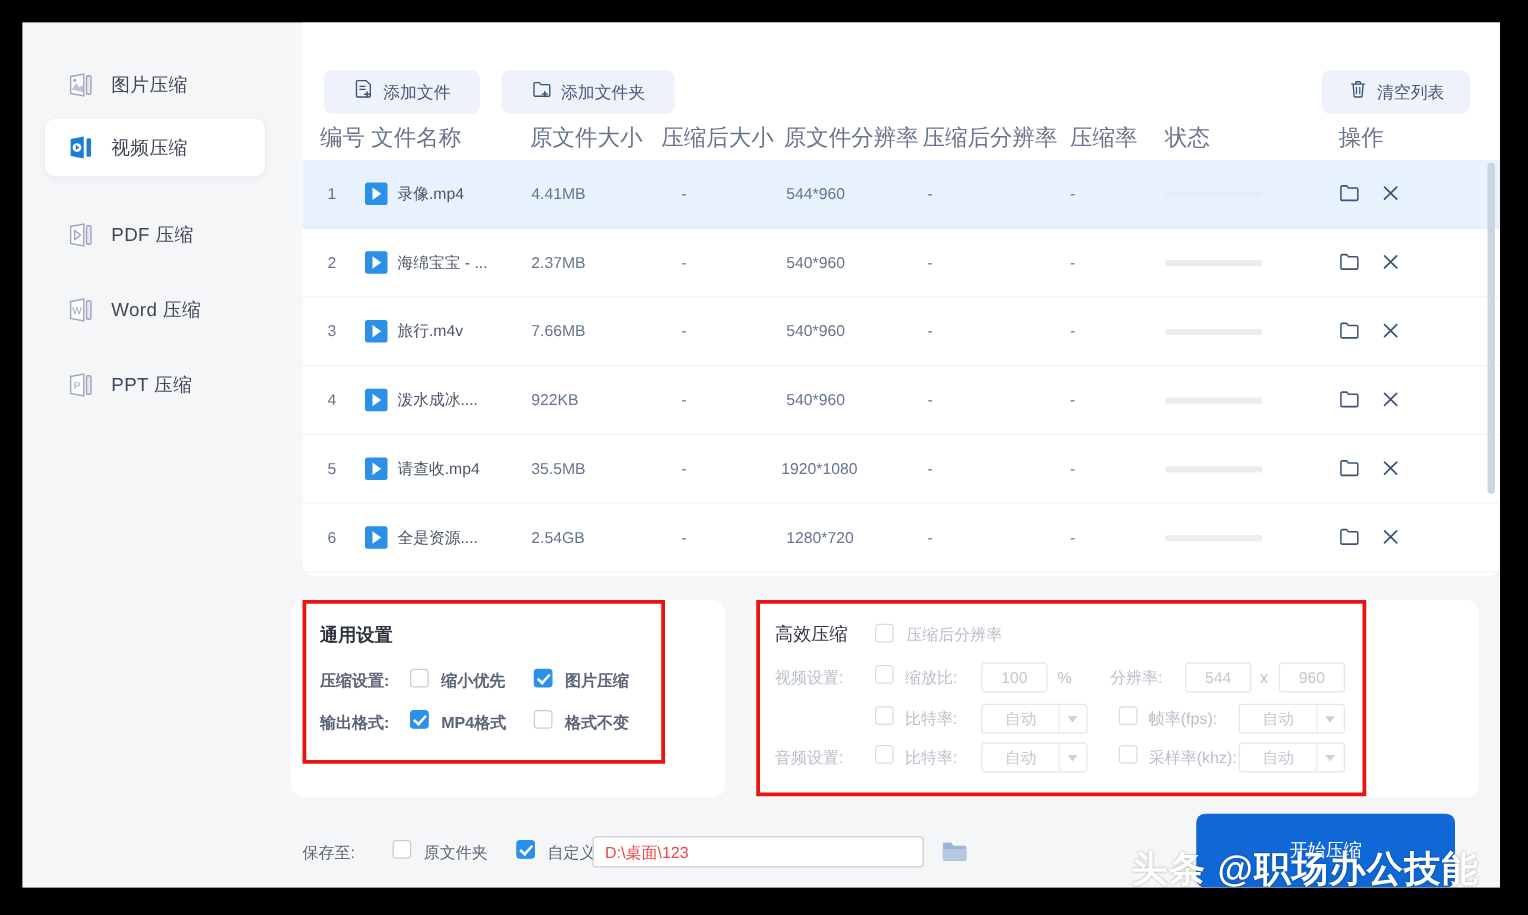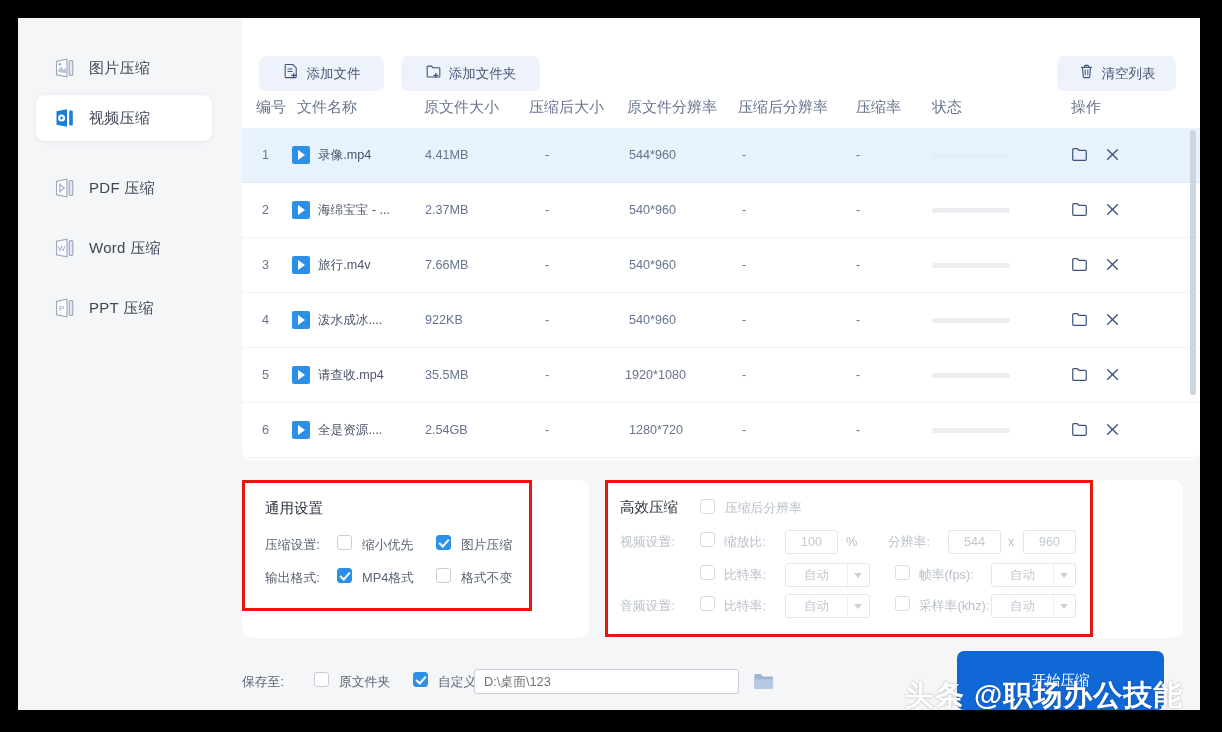--- a/index.html
+++ b/index.html
@@ -102,21 +102,21 @@
     white-space: nowrap;
   }
   
   #col-head {
     position: absolute;
     left: 0; top: 80px;
     width: 958px; height: 22px;
   }
   .col-h {
     position: absolute;
-    font-size: 15px;
+    font-size: 18px;
     color: #67748f;
     white-space: nowrap;
     top: 0;
   }
   
   #rows-wrap {
     position: absolute;
     left: 0; top: 110px;
     width: 958px; height: 333px;
     overflow: hidden;
@@ -180,21 +180,21 @@
   #settings-zone {
     position: absolute;
     left: 0; top: 443px;
     width: 975px; height: 249px;
   }
   .set-card {
     position: absolute;
     background: #ffffff;
     border-radius: 10px;
   }
-  #card-general { left: 17px; top: 19px; width: 347px; height: 158px; }
+  #card-general { left: 8px; top: 19px; width: 347px; height: 158px; font-weight: bold; }
   #card-advanced{ left: 380px; top: 19px; width: 578px; height: 158px; }
 
   .red-box {
     position: absolute;
     border: 3px solid #e8150f;
     box-sizing: border-box;
     pointer-events: none;
   }
   .card-title {
     position: absolute;
@@ -282,21 +282,21 @@
   }
   #path-input {
     position: absolute;
     left: 249px; top: 12px;
     width: 265px; height: 25px;
     border: 1px solid #c9ced7;
     border-radius: 3px;
     background: #ffffff;
     box-sizing: border-box;
     font-size: 12.8px;
-    color: #737373;
+    color: #ef4444;
     line-height: 23px;
     padding-left: 9px;
   }
   #start-btn {
     position: absolute;
     left: 732px; top: -6px;
     width: 207px; height: 59px;
     background: #0f68d6;
     border-radius: 7px;
     cursor: pointer;

